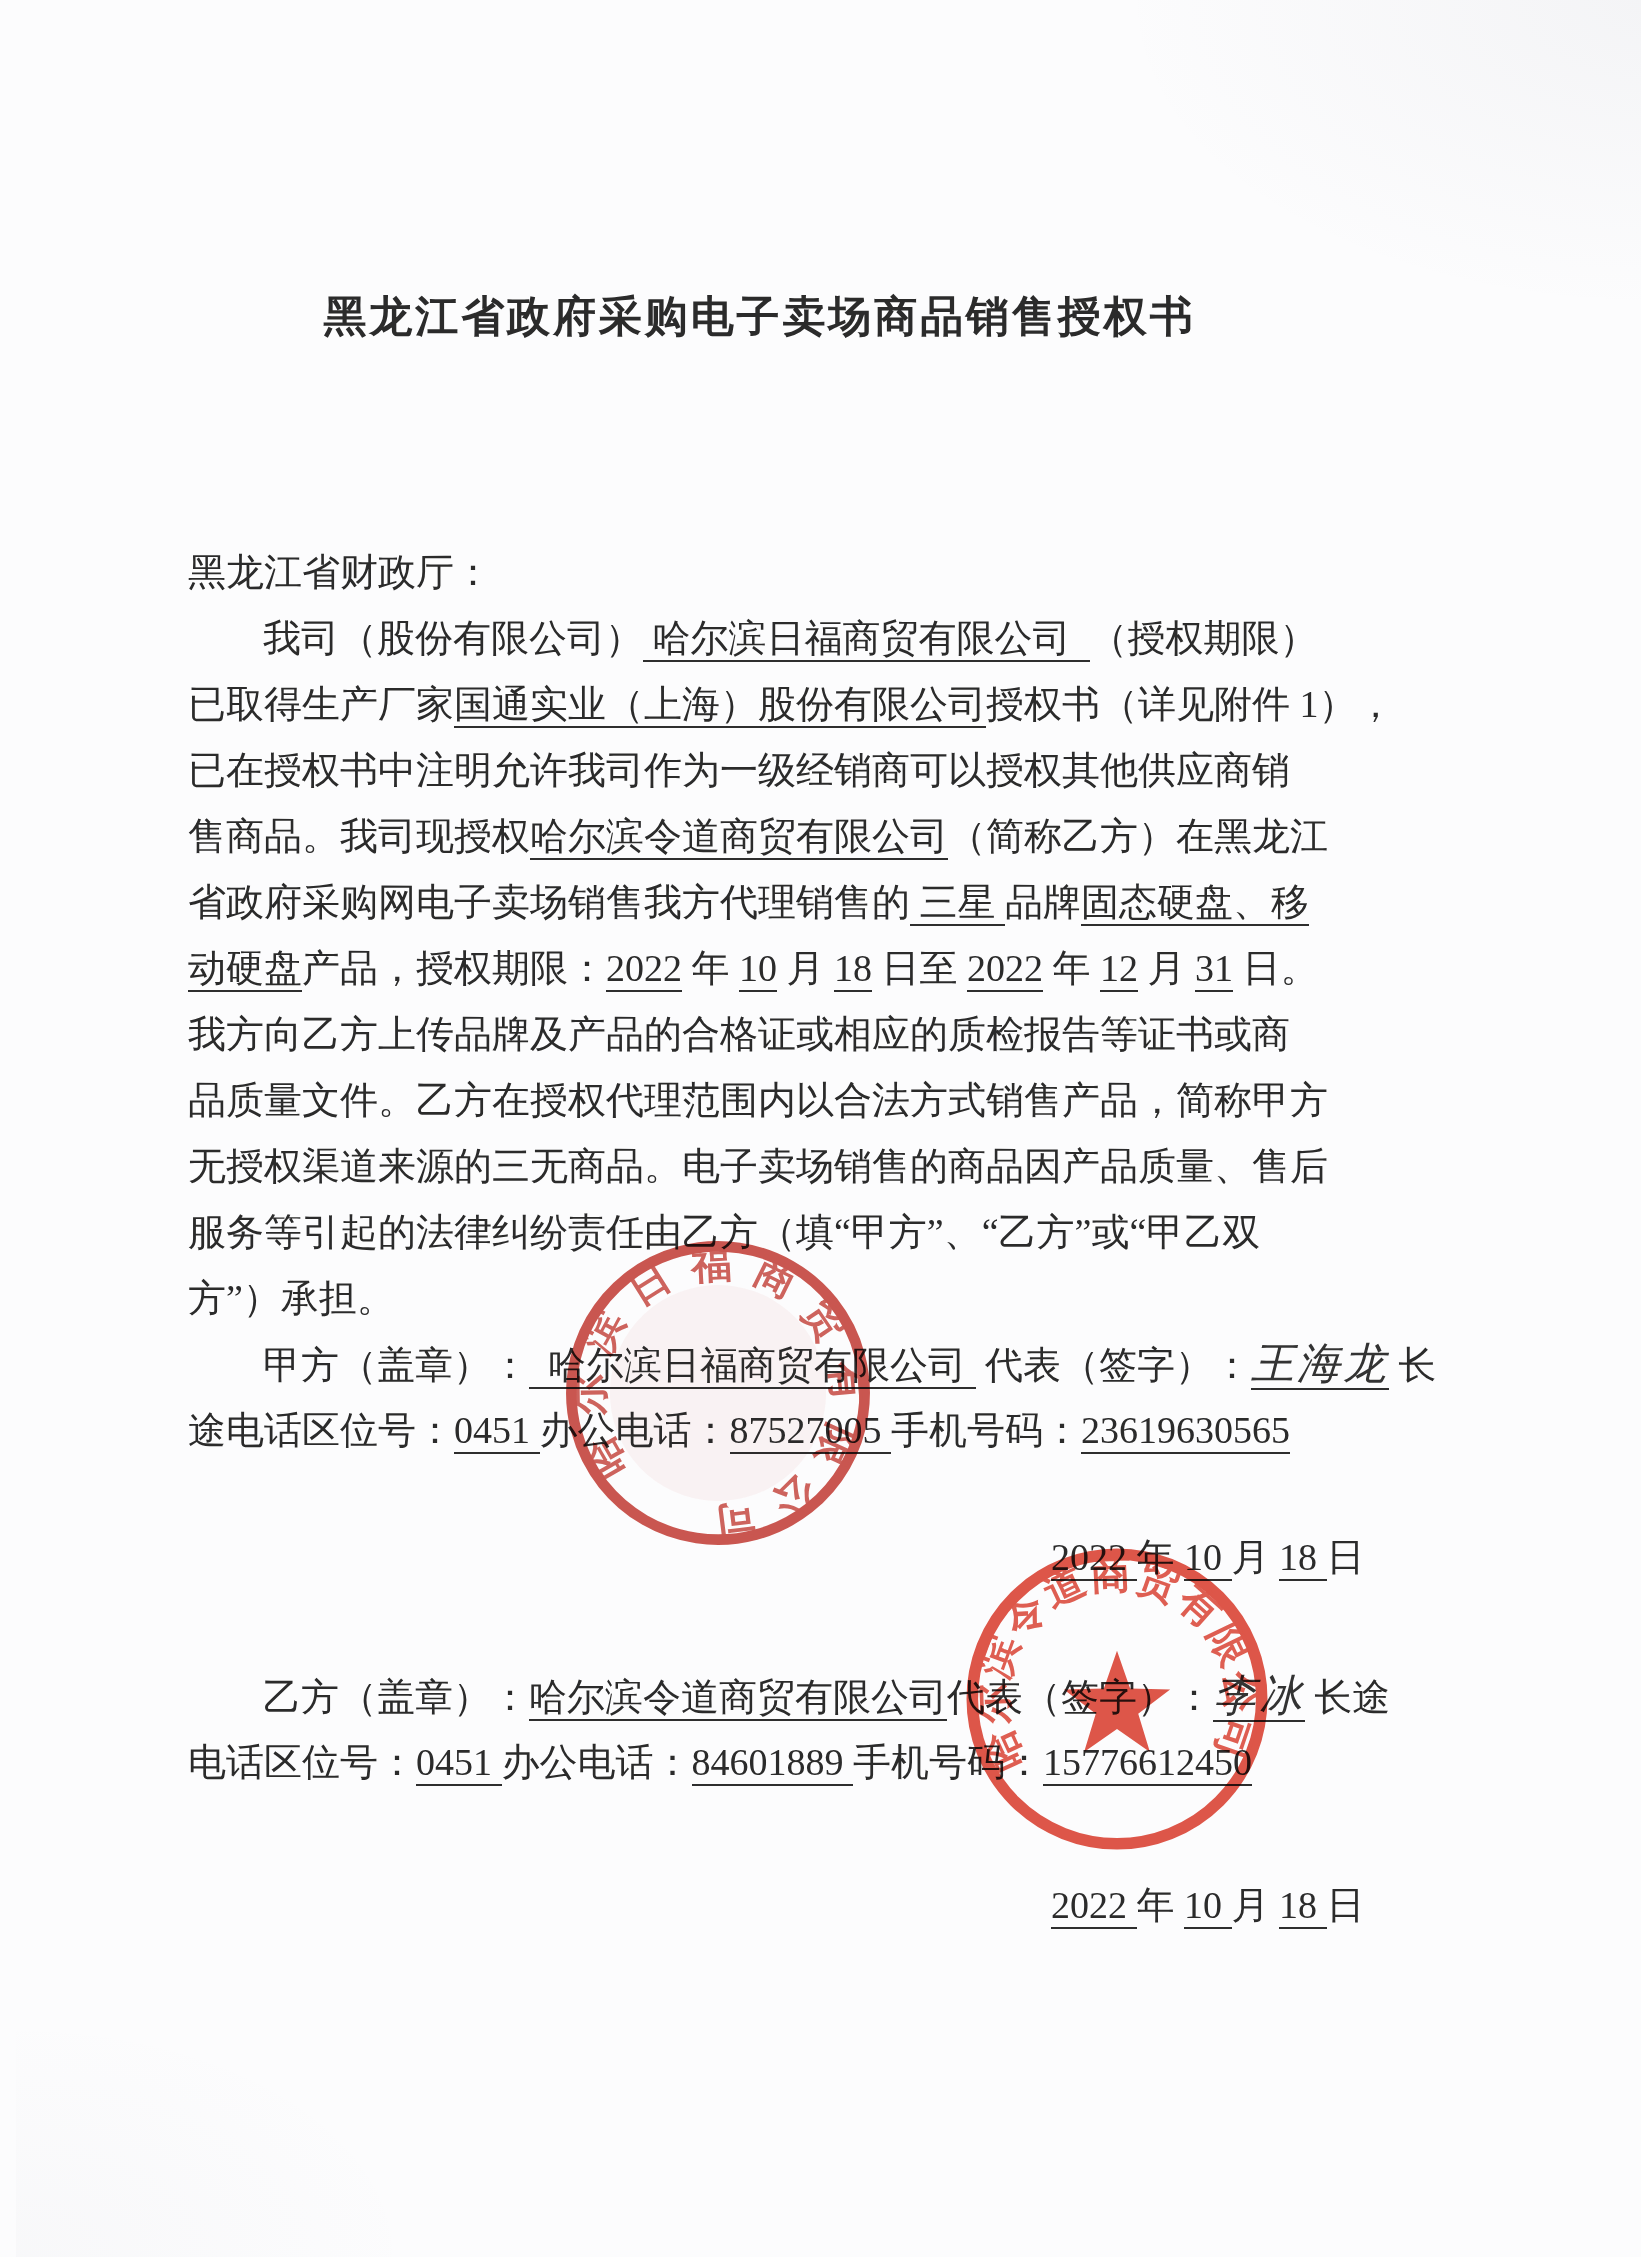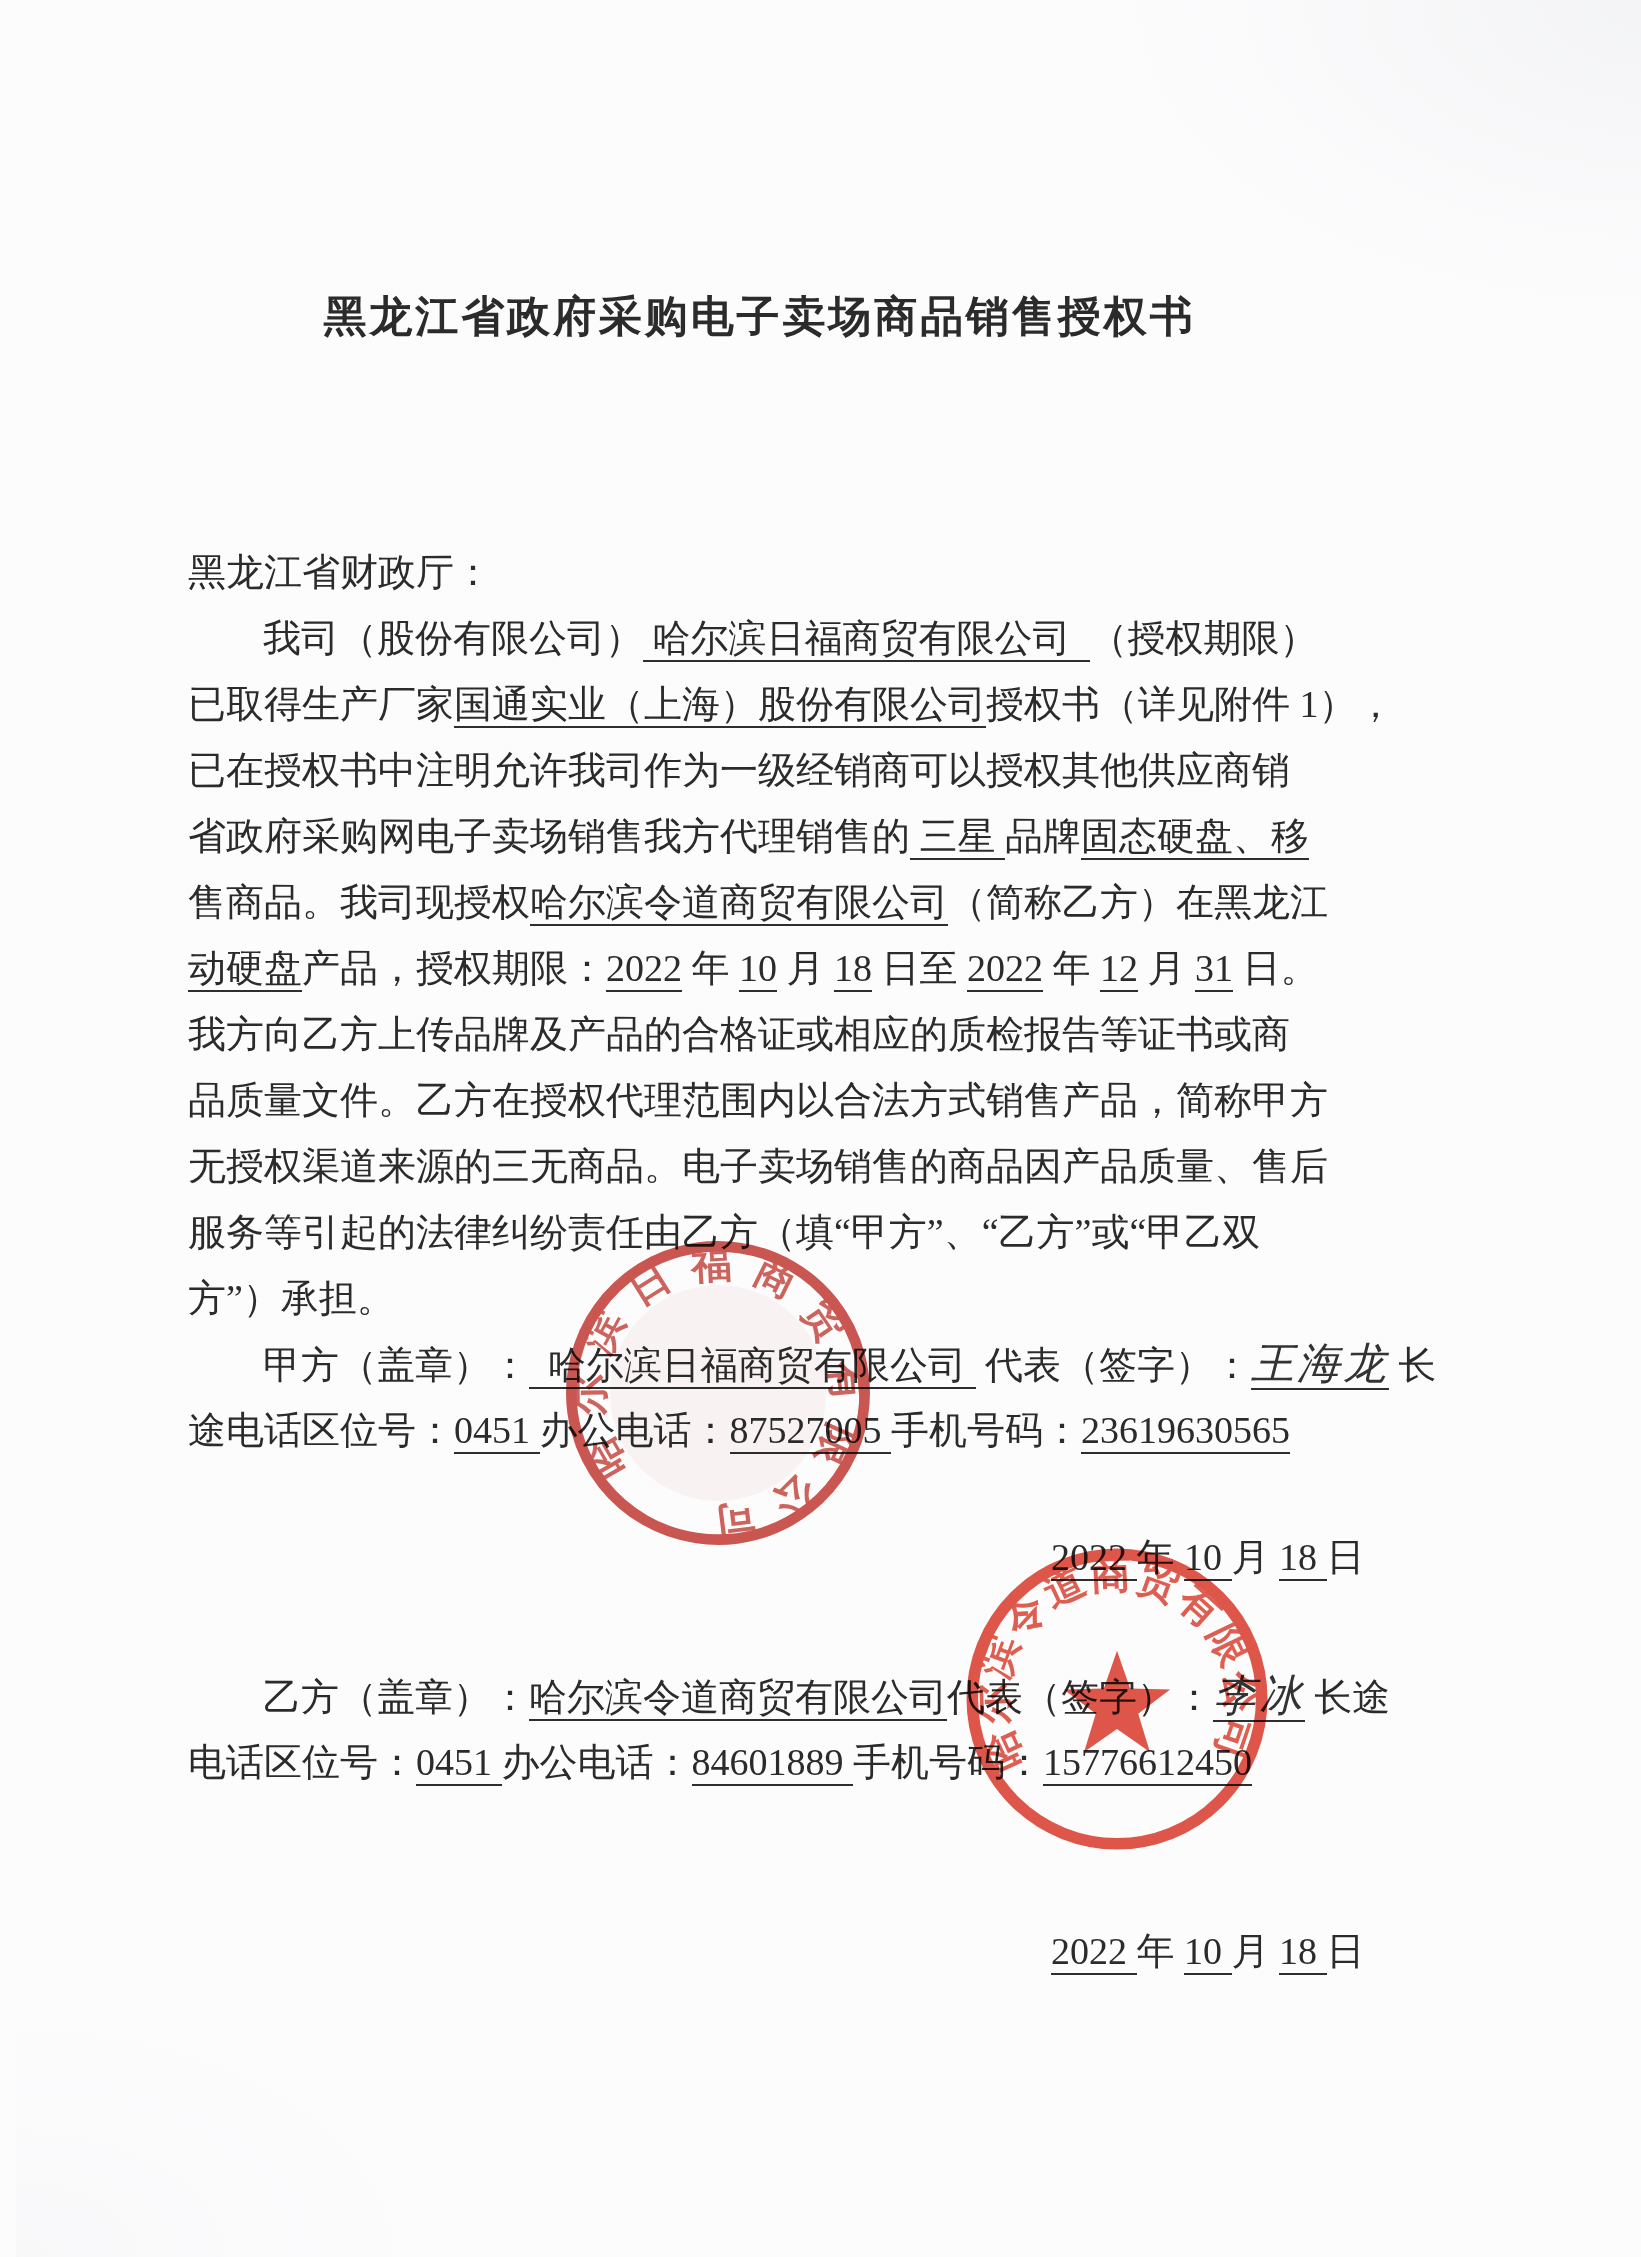--- a/index.html
+++ b/index.html
@@ -19,21 +19,21 @@
     text-align:center;font-size:43px;font-weight:bold;letter-spacing:2.9px;
   }
   .content{position:absolute;left:172px;top:539px;width:1135px;}
   .pb{position:absolute;left:172px;top:1663px;width:1217px;}
   .line{height:66px;line-height:66px;font-size:38px;white-space:nowrap;}
   .indent{text-indent:75px;}
   .u{border-bottom:2.9px solid #2e2e2e;padding-bottom:1px;}
   .hw{font-style:italic;font-size:43px;letter-spacing:2.9px;color:#333;}
   .date{position:absolute;left:1035px;font-size:38px;line-height:66px;white-space:nowrap;}
   .date-a{top:1524px;}
-  .date-b{top:1918px;}
+  .date-b{top:1872px;}
   .stamp{position:absolute;mix-blend-mode:multiply;opacity:.9;}
   .stamp-a{left:538px;top:1229px;}
   .stamp-b{left:937px;top:1535px;}
   .seal-text{font-family:"Liberation Sans","DejaVu Sans",sans-serif;font-weight:bold;font-size:42px;}
 </style>
 </head>
 <body>
 
 <div class="page">
 
@@ -41,23 +41,23 @@
 
   <div class="content">
     <div class="line"><span>黑龙江省财政厅：</span></div>
 
     <div class="line indent"><span>我司（股份有限公司）</span><span class="u">&nbsp;哈尔滨日福商贸有限公司&nbsp;&nbsp;</span><span>（授权期限）</span></div>
 
     <div class="line"><span>已取得生产厂家</span><span class="u">国通实业（上海）股份有限公司</span><span>授权书（详见附件 1），</span></div>
 
     <div class="line"><span>已在授权书中注明允许我司作为一级经销商可以授权其他供应商销</span></div>
 
+    <div class="line"><span>售商品。我司现授权</span><span class="u">哈尔滨令道商贸有限公司</span><span>（简称乙方）在黑龙江</span></div>
+
     <div class="line"><span>省政府采购网电子卖场销售我方代理销售的</span><span class="u">&nbsp;三星&nbsp;</span><span>品牌</span><span class="u">固态硬盘、移</span></div>
-
-    <div class="line"><span>售商品。我司现授权</span><span class="u">哈尔滨令道商贸有限公司</span><span>（简称乙方）在黑龙江</span></div>
 
     <div class="line"><span class="u">动硬盘</span><span>产品，授权期限：</span><span class="u">2022</span><span> 年 </span><span class="u">10</span><span> 月 </span><span class="u">18</span><span> 日至 </span><span class="u">2022</span><span> 年 </span><span class="u">12</span><span> 月 </span><span class="u">31</span><span> 日。</span></div>
 
     <div class="line"><span>我方向乙方上传品牌及产品的合格证或相应的质检报告等证书或商</span></div>
     <div class="line"><span>品质量文件。乙方在授权代理范围内以合法方式销售产品，简称甲方</span></div>
     <div class="line"><span>无授权渠道来源的三无商品。电子卖场销售的商品因产品质量、售后</span></div>
     <div class="line"><span>服务等引起的法律纠纷责任由乙方（填“甲方”、“乙方”或“甲乙双</span></div>
     <div class="line"><span>方”）承担。</span></div>
 
     <div class="line indent"><span>甲方（盖章）：</span><span class="u">&nbsp;&nbsp;哈尔滨日福商贸有限公司&nbsp;</span><span>&nbsp;代表（签字）：</span><span class="u hw">王海龙</span><span>&nbsp;长</span></div>

